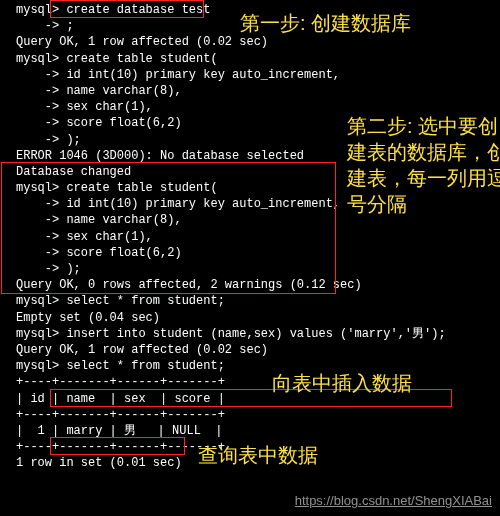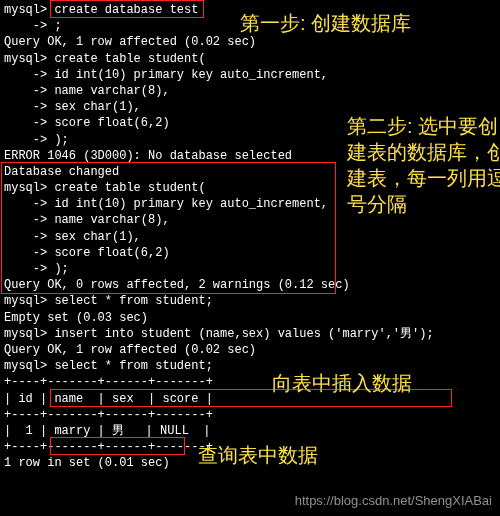--- a/index.html
+++ b/index.html
@@ -11,21 +11,21 @@
     color: #fff;
     width: 500px;
     height: 516px;
     overflow: hidden;
     position: relative;
     line-height: 1.35;
   }
   .term {
     padding: 2px 4px;
   }
-  .line { white-space: pre; }
+  .line { white-space: pre; margin-left: 12px; }
   .box {
     position: absolute;
     border: 1.5px solid #ff2222;
     pointer-events: none;
   }
   .annot {
     position: absolute;
     color: #fde047;
     font-family: "SimSun", "Microsoft YaHei", sans-serif;
     font-size: 20px;
@@ -33,20 +33,21 @@
     line-height: 1.3;
   }
   .watermark {
     position: absolute;
     bottom: 6px;
     right: 8px;
     color: #aaa;
     font-family: Arial, sans-serif;
     font-size: 13px;
     opacity: 0.85;
+    text-decoration: underline;
   }
   .plus { color: #fff; }
 </style>
 </head>
 <body>
 
 <div class="term">
   <div class="line">mysql&gt; create database test</div>
   <div class="line">    -&gt; ;</div>
   <div class="line">Query OK, 1 row affected (0.02 sec)</div>
@@ -61,21 +62,21 @@
   <div class="line">Database changed</div>
   <div class="line">mysql&gt; create table student(</div>
   <div class="line">    -&gt; id int(10) primary key auto_increment,</div>
   <div class="line">    -&gt; name varchar(8),</div>
   <div class="line">    -&gt; sex char(1),</div>
   <div class="line">    -&gt; score float(6,2)</div>
   <div class="line">    -&gt; );</div>
   <div class="line">Query OK, 0 rows affected, 2 warnings (0.12 sec)</div>
   <div class="line"></div>
   <div class="line">mysql&gt; select * from student;</div>
-  <div class="line">Empty set (0.03 sec)</div>
+  <div class="line">Empty set (0.04 sec)</div>
   <div class="line"></div>
   <div class="line">mysql&gt; insert into student (name,sex) values ('marry','男');</div>
   <div class="line">Query OK, 1 row affected (0.02 sec)</div>
   <div class="line"></div>
   <div class="line">mysql&gt; select * from student;</div>
   <div class="line plus">+----+-------+------+-------+</div>
   <div class="line">| id | name  | sex  | score |</div>
   <div class="line plus">+----+-------+------+-------+</div>
   <div class="line">|  1 | marry | 男   | NULL  |</div>
   <div class="line plus">+----+-------+------+-------+</div>

